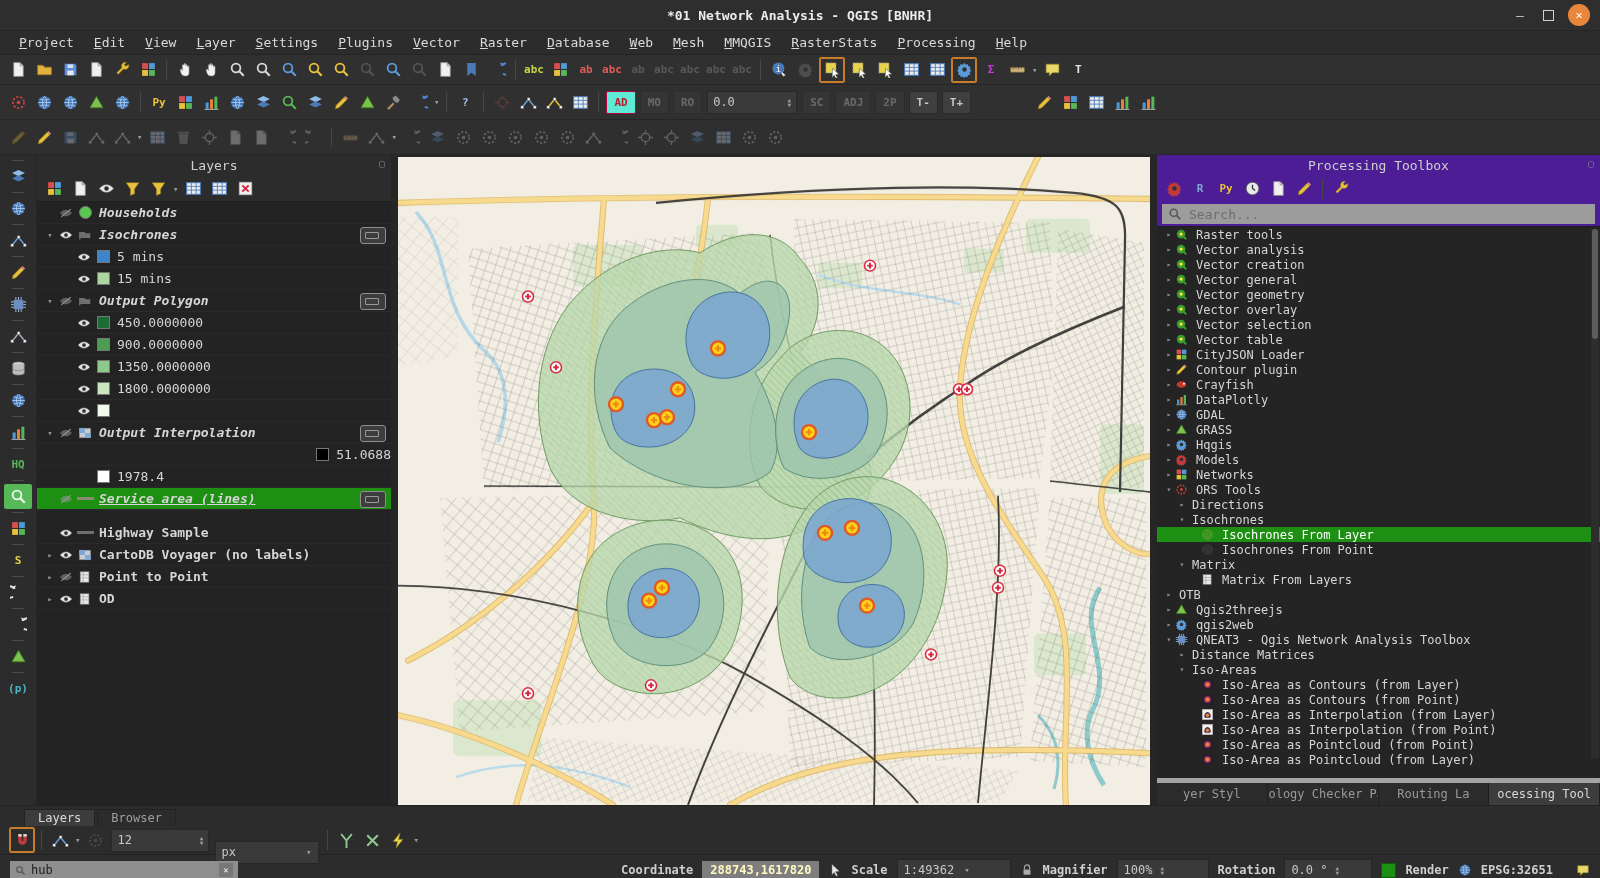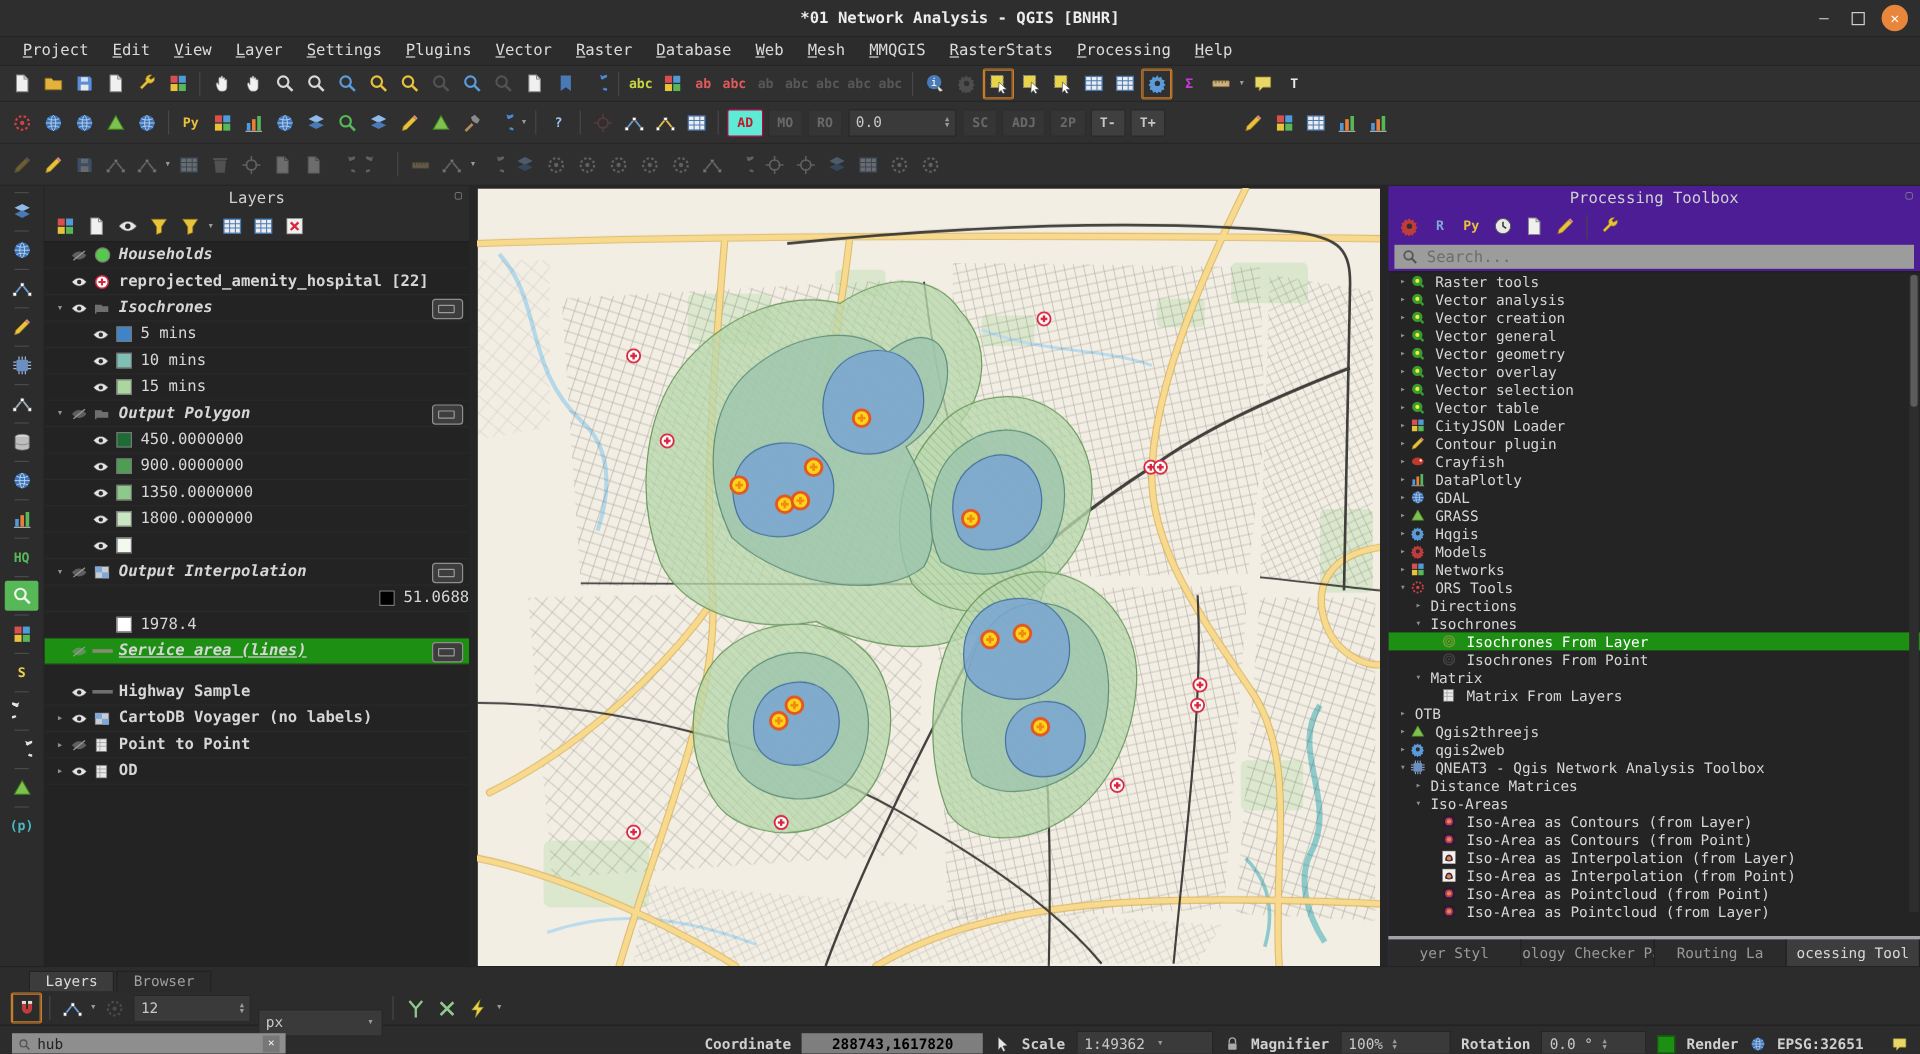--- a/index.html
+++ b/index.html
@@ -71,32 +71,32 @@
   .searchbox{height:20px;margin:3px 5px 2px 5px;background:#9c9c9c;display:flex;align-items:center;padding:0 6px;gap:7px;flex:none}
   .searchbox .ph{color:#6d6d6d;font-size:13px}
   .rtree{flex:1;background:#242424;border-top:1px solid #1e1e1e;overflow:hidden;position:relative}
   .rrow{height:15px;display:flex;align-items:center;font-size:12px;white-space:nowrap}
   .rrow .exp{width:12px;font-size:8px}
   .rrow.sel{background:#1d8f13}
   .rrow.sel .lbl{color:#fff}
   .rrow .ic{width:13px;height:13px}
   .scroll{position:absolute;right:1px;top:2px;width:8px;height:96%;background:#2d2d2d}
   .thumb{position:absolute;left:1px;top:0;width:6px;height:110px;background:#5c5c5c;border-radius:3px}
-  .rtabs{height:22px;display:flex;border-top:3px solid #a3a3a3;flex:none}
+  .rtabs{height:22px;display:flex;border-top:5px solid #a3a3a3;flex:none}
   .rtab{flex:1;display:flex;align-items:center;justify-content:center;font-size:12px;color:#9a9a9a;
         background:#2b2b2b;border-right:1px solid #1f1f1f;overflow:hidden;white-space:nowrap}
   .rtab.active{background:#3d3d3d;color:#d8d8d8}
   
   .bstrip{height:48px;background:#2c2c2c;border-top:1px solid #222;display:flex;flex-direction:column}
   .snaprow{height:28px;display:flex;align-items:center;padding-left:8px}
   .statusbar{height:30px;background:#2c2c2c;border-top:1px solid #222;display:flex;align-items:center;padding:0 10px;gap:9px;font-size:12px}
   .locator{width:218px;height:19px;background:#8e8e8e;color:#222;display:flex;align-items:center;padding:0 5px;gap:5px}
   .locator .clr{margin-left:auto;width:14px;height:14px;background:#777;color:#eee;font-size:9px;display:flex;align-items:center;justify-content:center}
   .sb-label{color:#cfcfcf;font-weight:bold;white-space:nowrap}
-  .sb-input{background:#7e7e7e;color:#000000;font-weight:bold;height:19px;display:flex;align-items:center;padding:0 25px}
+  .sb-input{background:#7e7e7e;color:#fef9c3;font-weight:bold;height:19px;display:flex;align-items:center;padding:0 8px}
   .sb-combo{background:#3a3a3a;border:1px solid #252525;color:#c8c8c8;height:20px;display:flex;align-items:center;gap:8px;padding:0 6px}
   .chk{width:13px;height:13px;background:#1d8f13;border:1px solid #0e5c0b;flex:none}
   .defs{position:absolute;width:0;height:0;overflow:hidden}
 </style>
 </head>
 <body>
 
 <svg class="defs" xmlns="http://www.w3.org/2000/svg">
 <defs>
 <symbol id="sy-doc" viewBox="0 0 16 16">
@@ -975,34 +975,20 @@
             <svg class="ic sm">
               <use href="#sy-eyeoff"></use>
             </svg>
           </span>
           <span class="sww">
             <span class="sw circle" style="background: rgb(87, 200, 77);"></span>
           </span>
           <span class="lbl b i">Households</span>
         </div>
         <div class="lrow" style="padding-left: 6px;">
-          <span class="exp"></span>
-          <span class="eyew">
-            <svg class="ic sm">
-              <use href="#sy-eye"></use>
-            </svg>
-          </span>
-          <span class="sww">
-            <svg class="ic sm" style="color: rgb(154, 154, 154);">
-              <use href="#sy-hospital"></use>
-            </svg>
-          </span>
-          <span class="lbl b">reprojected_amenity_hospital [22]</span>
-        </div>
-        <div class="lrow" style="padding-left: 6px;">
           <span class="exp">▾</span>
           <span class="eyew">
             <svg class="ic sm">
               <use href="#sy-eye"></use>
             </svg>
           </span>
           <span class="sww">
             <svg class="ic sm" style="color: rgb(154, 154, 154);">
               <use href="#sy-group"></use>
             </svg>
@@ -1014,32 +1000,20 @@
           <span class="exp"></span>
           <span class="eyew">
             <svg class="ic sm">
               <use href="#sy-eye"></use>
             </svg>
           </span>
           <span class="sww">
             <span class="sw rect" style="background: rgb(61, 133, 200);"></span>
           </span>
           <span class="lbl">5 mins</span>
-        </div>
-        <div class="lrow" style="padding-left: 24px;">
-          <span class="exp"></span>
-          <span class="eyew">
-            <svg class="ic sm">
-              <use href="#sy-eye"></use>
-            </svg>
-          </span>
-          <span class="sww">
-            <span class="sw rect" style="background: rgb(127, 191, 180);"></span>
-          </span>
-          <span class="lbl">10 mins</span>
         </div>
         <div class="lrow" style="padding-left: 24px;">
           <span class="exp"></span>
           <span class="eyew">
             <svg class="ic sm">
               <use href="#sy-eye"></use>
             </svg>
           </span>
           <span class="sww">
             <span class="sw rect" style="background: rgb(171, 214, 160);"></span>

